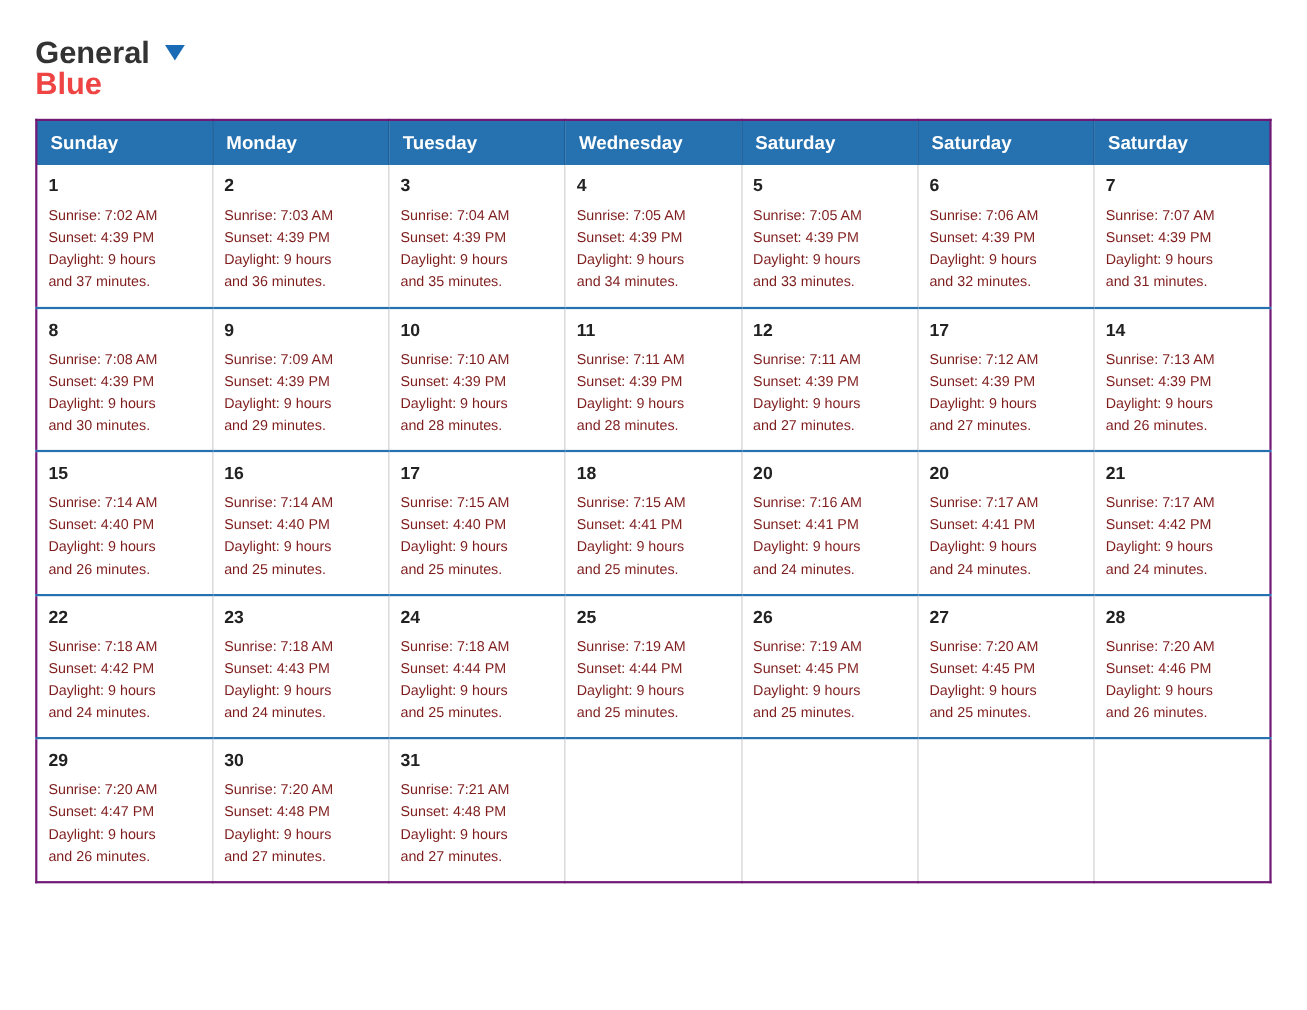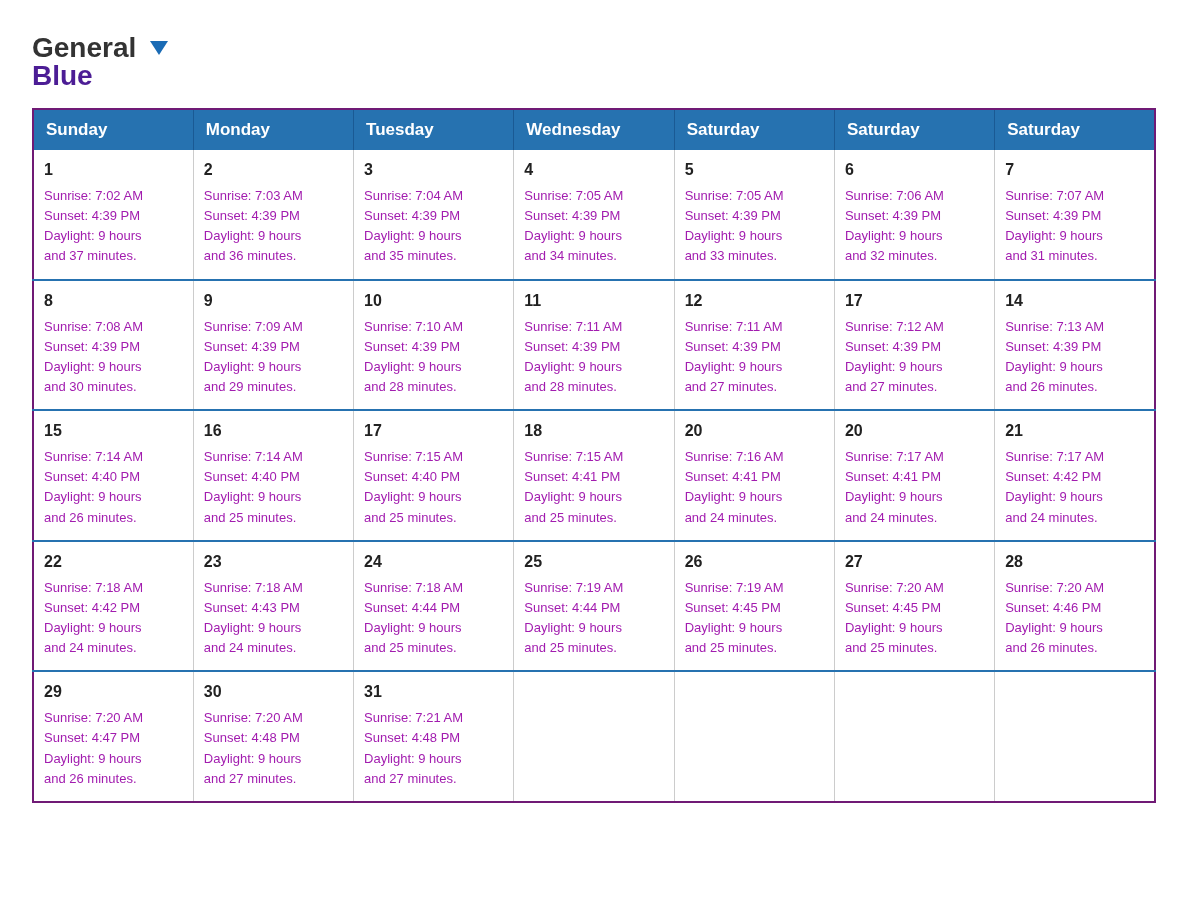--- a/index.html
+++ b/index.html
@@ -79,37 +79,37 @@
     }
     .day-number {
       font-size: 16px;
       font-weight: bold;
       color: #222;
       display: block;
       margin-bottom: 4px;
     }
     .day-info {
       font-size: 13px;
-      color: #a21caf;
+      color: #7f1d1d;
       line-height: 1.55;
     }
     .empty-cell {
       background: #fff;
     }
   </style>
 </head>
 <body>
 
 <div class="header-area">
   <div class="logo">
     <div class="logo-text">
       <span>General</span>
       <span style="display:inline-block;width:0;height:0;border-left:9px solid transparent;border-right:9px solid transparent;border-top:14px solid #1a6bb5;margin:0 2px 0 2px;vertical-align:middle;"></span>
     </div>
-    <div style="font-size:28px; font-weight:bold; color:#4c1d95; margin-top:-4px;">
+    <div style="font-size:28px; font-weight:bold; color:#ef4444; margin-top:-4px;">
       <span>Blue</span>
     </div>
   </div>
 </div>
 
 <table class="calendar-table">
   <thead>
     <tr>
     <th>Sunday</th>
         <th>Monday</th>

